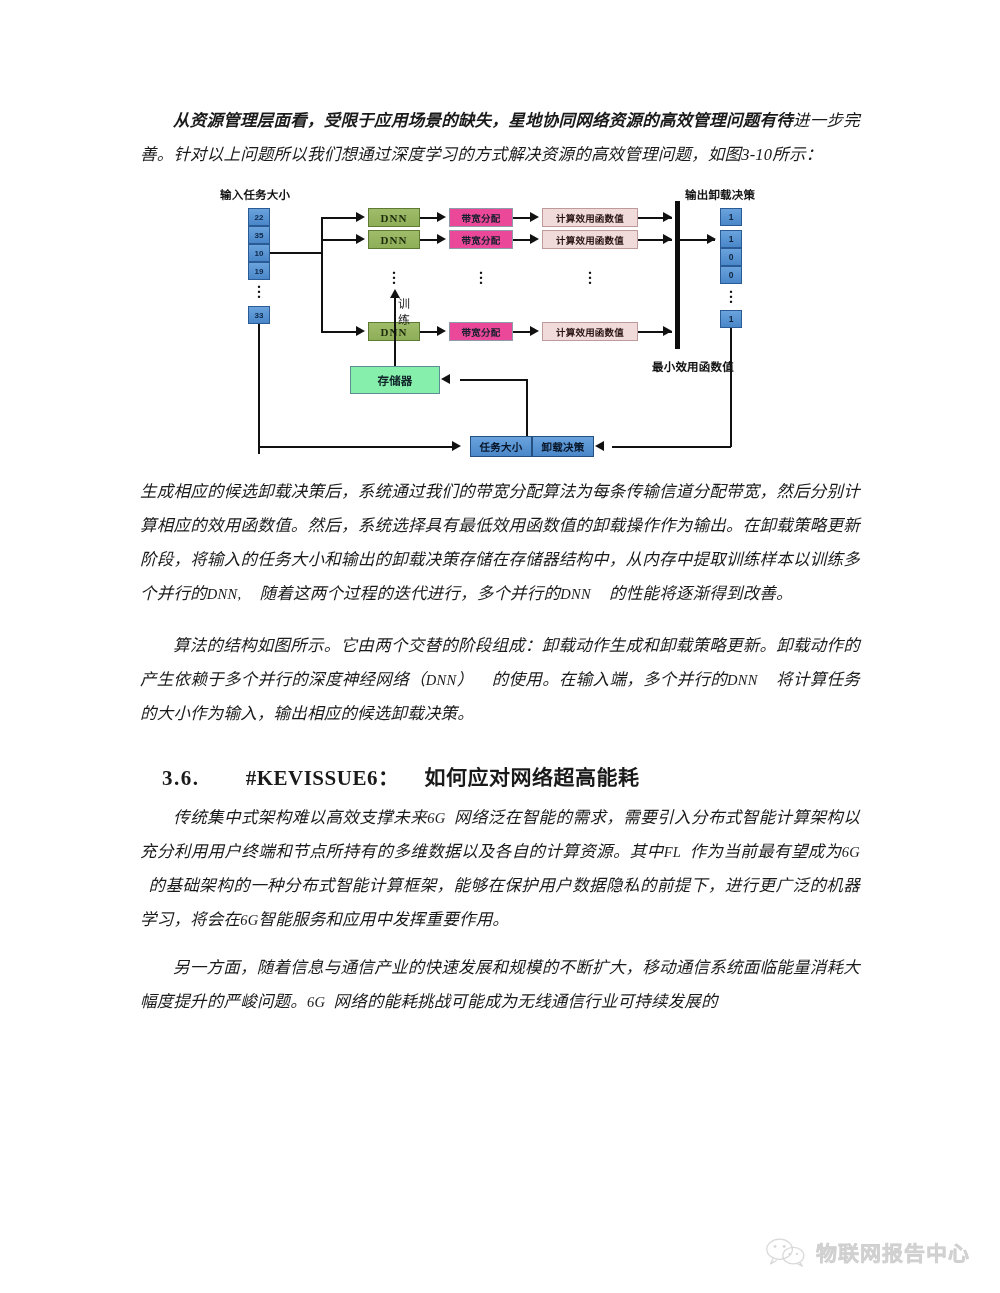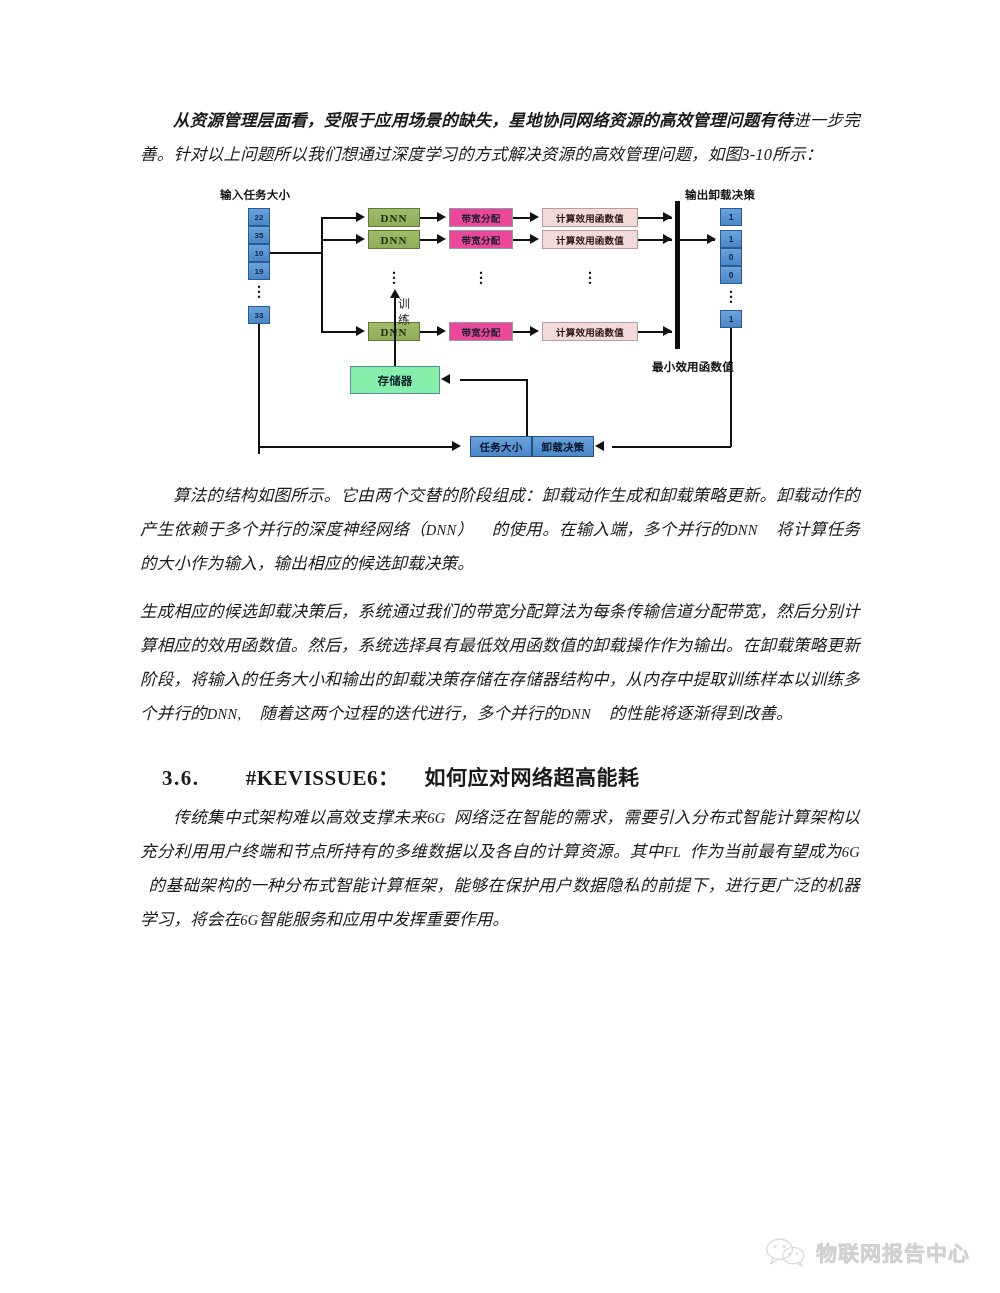--- a/index.html
+++ b/index.html
@@ -351,36 +351,39 @@
         <div class="ln h" style="left:38px; top:260px; width:195px;"></div>
         <div class="arrow" style="left:232px; top:255px;"></div>
 
         <div class="ln h" style="left:392px; top:260px; width:119px;"></div>
         <div class="arrow left" style="left:375px; top:255px;"></div>
 
       </div>
 
     </div>
 
+    <p class="para" style="margin-top:14px;">
+      <span>生成相应的候选卸载决策后，系统通过我们的带宽分配算法为每条传输信道分配带宽，然后分别计算相应的效用函数值。然后，系统选择具有最低效用函数值的卸载操作作为输出。在卸载策略更新阶段，将输入的任务大小和输出的卸载决策存储在存储器结构中，从内存中提取训练样本以训练多个并行的</span><span class="latin">DNN,</span><span class="sp"></span><span>随着这两个过程的迭代进行，多个并行的</span><span class="latin">DNN</span><span class="sp"></span><span>的性能将逐渐得到改善。</span>
+    </p>
+
     <p class="para" style="margin-top:18px;">
       <span class="indent2"></span><span>算法的结构如图所示。它由两个交替的阶段组成：卸载动作生成和卸载策略更新。卸载动作的产生依赖于多个并行的深度神经网络（</span><span class="latin">DNN</span><span>）</span><span class="sp"></span><span>的使用。在输入端，多个并行的</span><span class="latin">DNN</span><span class="sp"></span><span>将计算任务的大小作为输入，输出相应的候选卸载决策。</span>
     </p>
 
-    <p class="para" style="margin-top:14px;">
-      <span>生成相应的候选卸载决策后，系统通过我们的带宽分配算法为每条传输信道分配带宽，然后分别计算相应的效用函数值。然后，系统选择具有最低效用函数值的卸载操作作为输出。在卸载策略更新阶段，将输入的任务大小和输出的卸载决策存储在存储器结构中，从内存中提取训练样本以训练多个并行的</span><span class="latin">DNN,</span><span class="sp"></span><span>随着这两个过程的迭代进行，多个并行的</span><span class="latin">DNN</span><span class="sp"></span><span>的性能将逐渐得到改善。</span>
-    </p>
-
     <h2 class="heading">
       <span class="num">3.6.</span><span class="gap"></span><span class="issue">#KEVISSUE6：</span><span class="gap2"></span><span>如何应对网络超高能耗</span>
     </h2>
 
     <p class="para">
       <span class="indent2"></span><span>传统集中式架构难以高效支撑未来</span><span class="latin">6G</span><span class="sp-sm"></span><span>网络泛在智能的需求，需要引入分布式智能计算架构以充分利用用户终端和节点所持有的多维数据以及各自的计算资源。其中</span><span class="latin">FL</span><span class="sp-sm"></span><span>作为当前最有望成为</span><span class="latin">6G</span><span class="sp-sm"></span><span>的基础架构的一种分布式智能计算框架，能够在保护用户数据隐私的前提下，进行更广泛的机器学习，将会在</span><span class="latin">6G</span><span>智能服务和应用中发挥重要作用。</span>
     </p>
 
+    <p class="para" style="margin-top:14px;">
+      <span class="indent2"></span><span>另一方面，随着信息与通信产业的快速发展和规模的不断扩大，移动通信系统面临能量消耗大幅度提升的严峻问题。</span><span class="latin">6G</span><span class="sp-sm"></span><span>网络的能耗挑战可能成为无线通信行业可持续发展的</span>
+    </p>
 
   </div>
 
   <div class="watermark">
     <span>
       <svg class="wm-icon" viewBox="0 0 46 32" fill="none" stroke="#c2c2c2" stroke-width="1.4">
         <ellipse cx="16" cy="13" rx="14" ry="11"></ellipse>
         <path d="M9 23 L6 29 L13 25" stroke-linejoin="round"></path>
         <circle cx="11" cy="10" r="1.6" fill="#c2c2c2" stroke="none"></circle>
         <circle cx="21" cy="10" r="1.6" fill="#c2c2c2" stroke="none"></circle>

